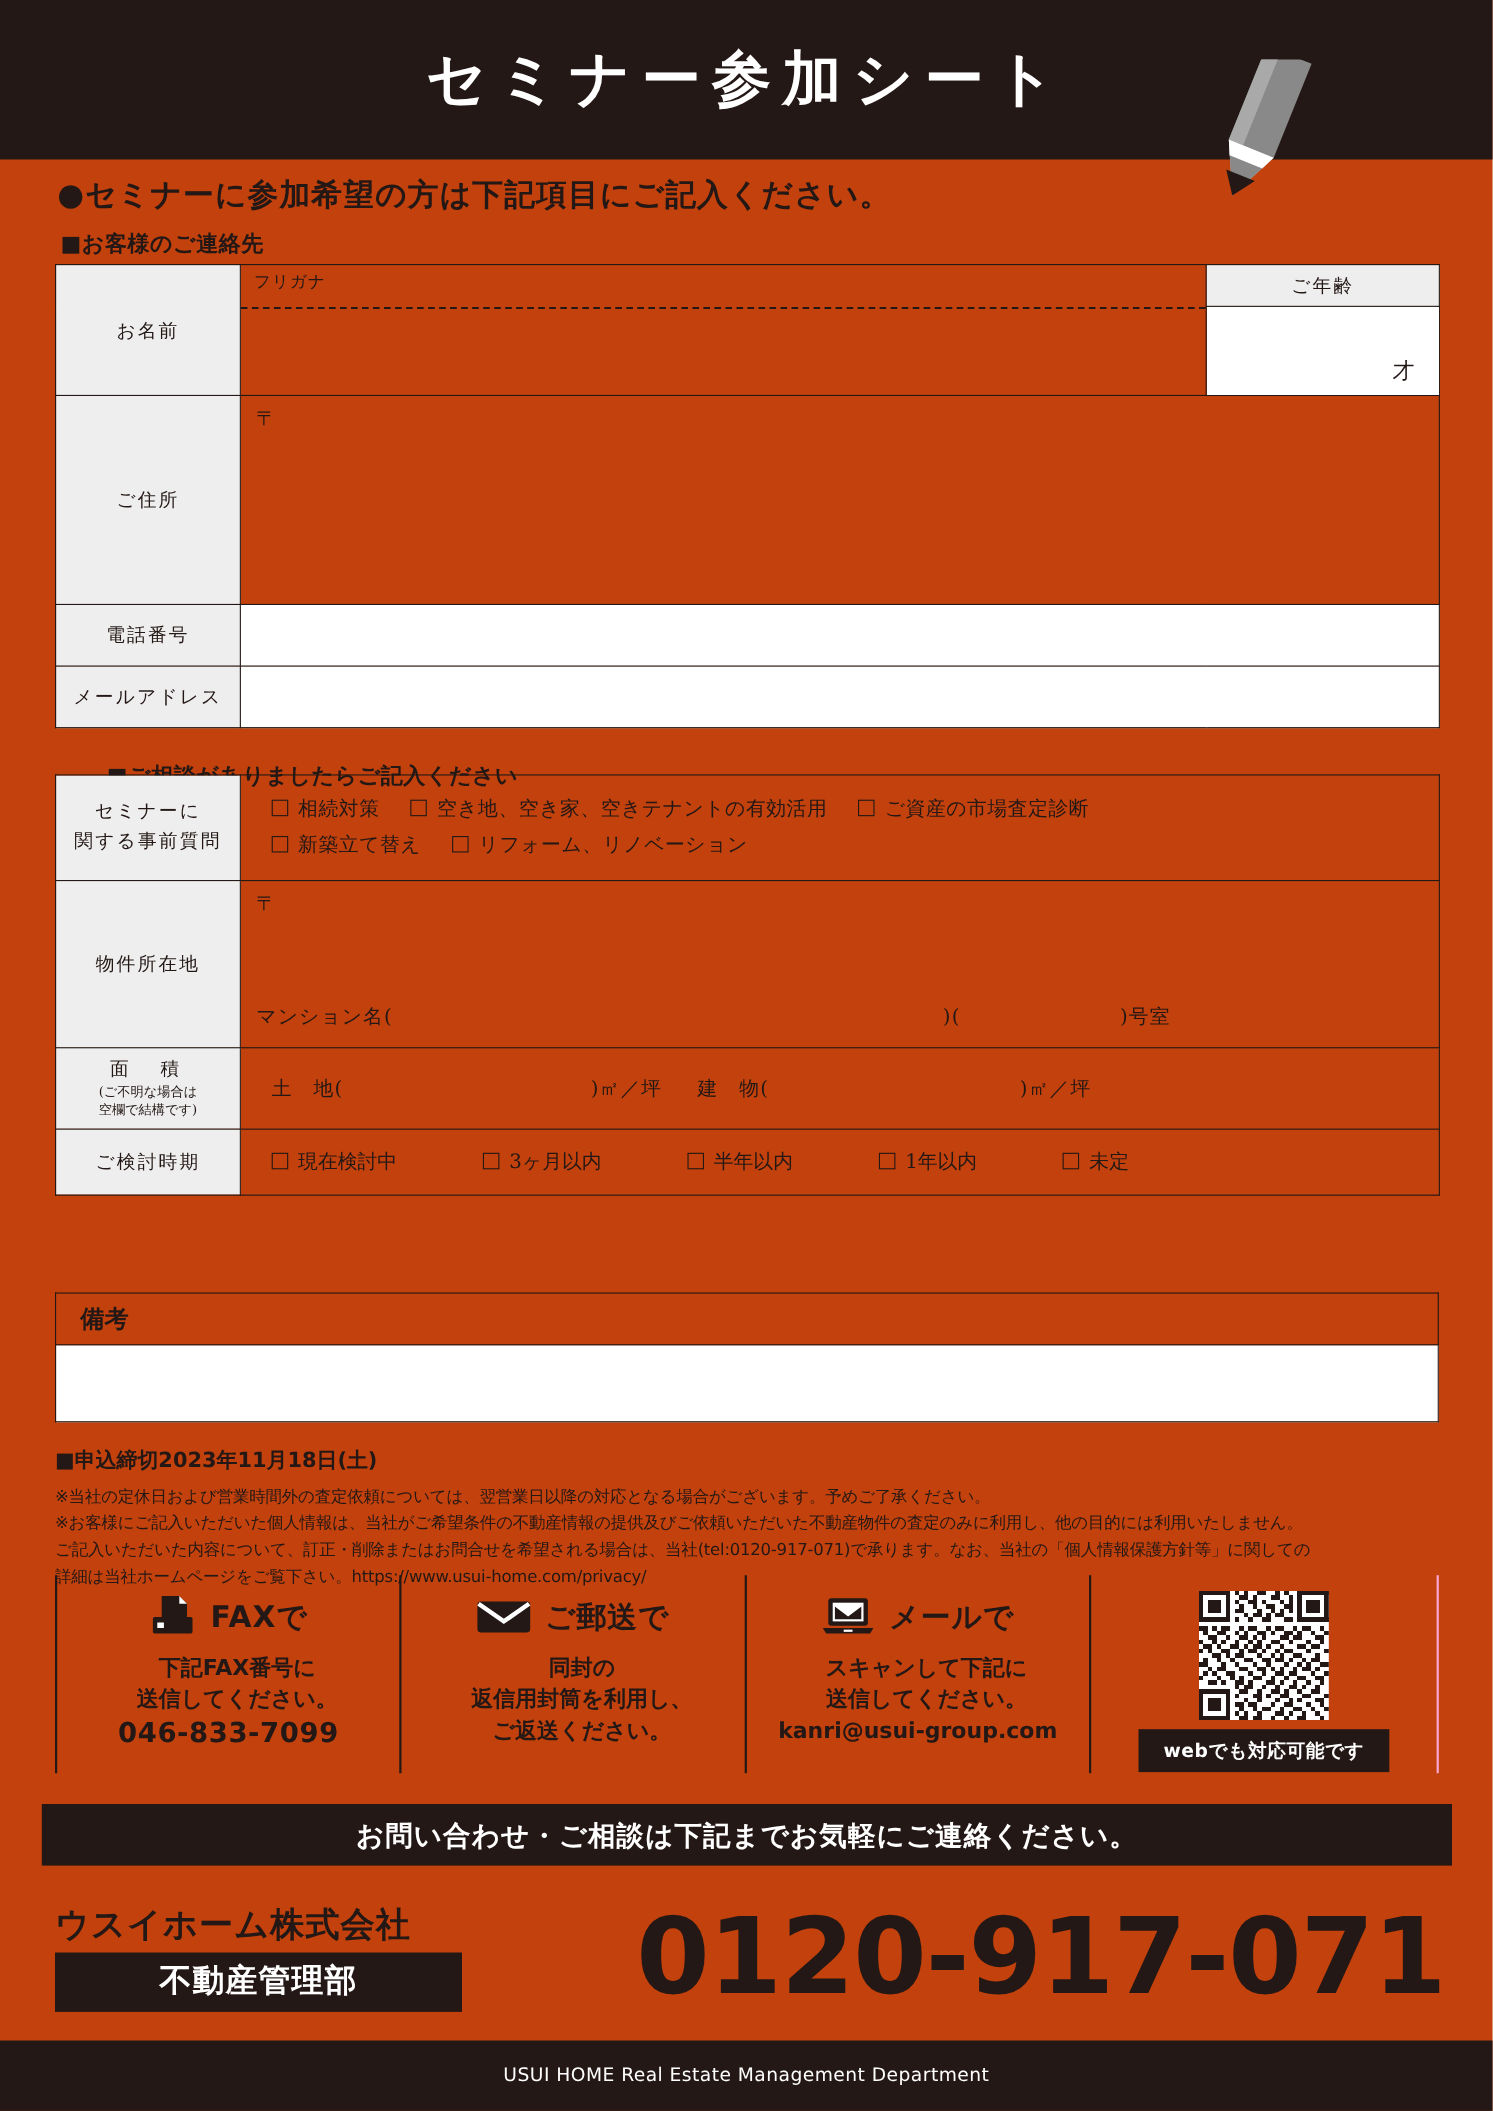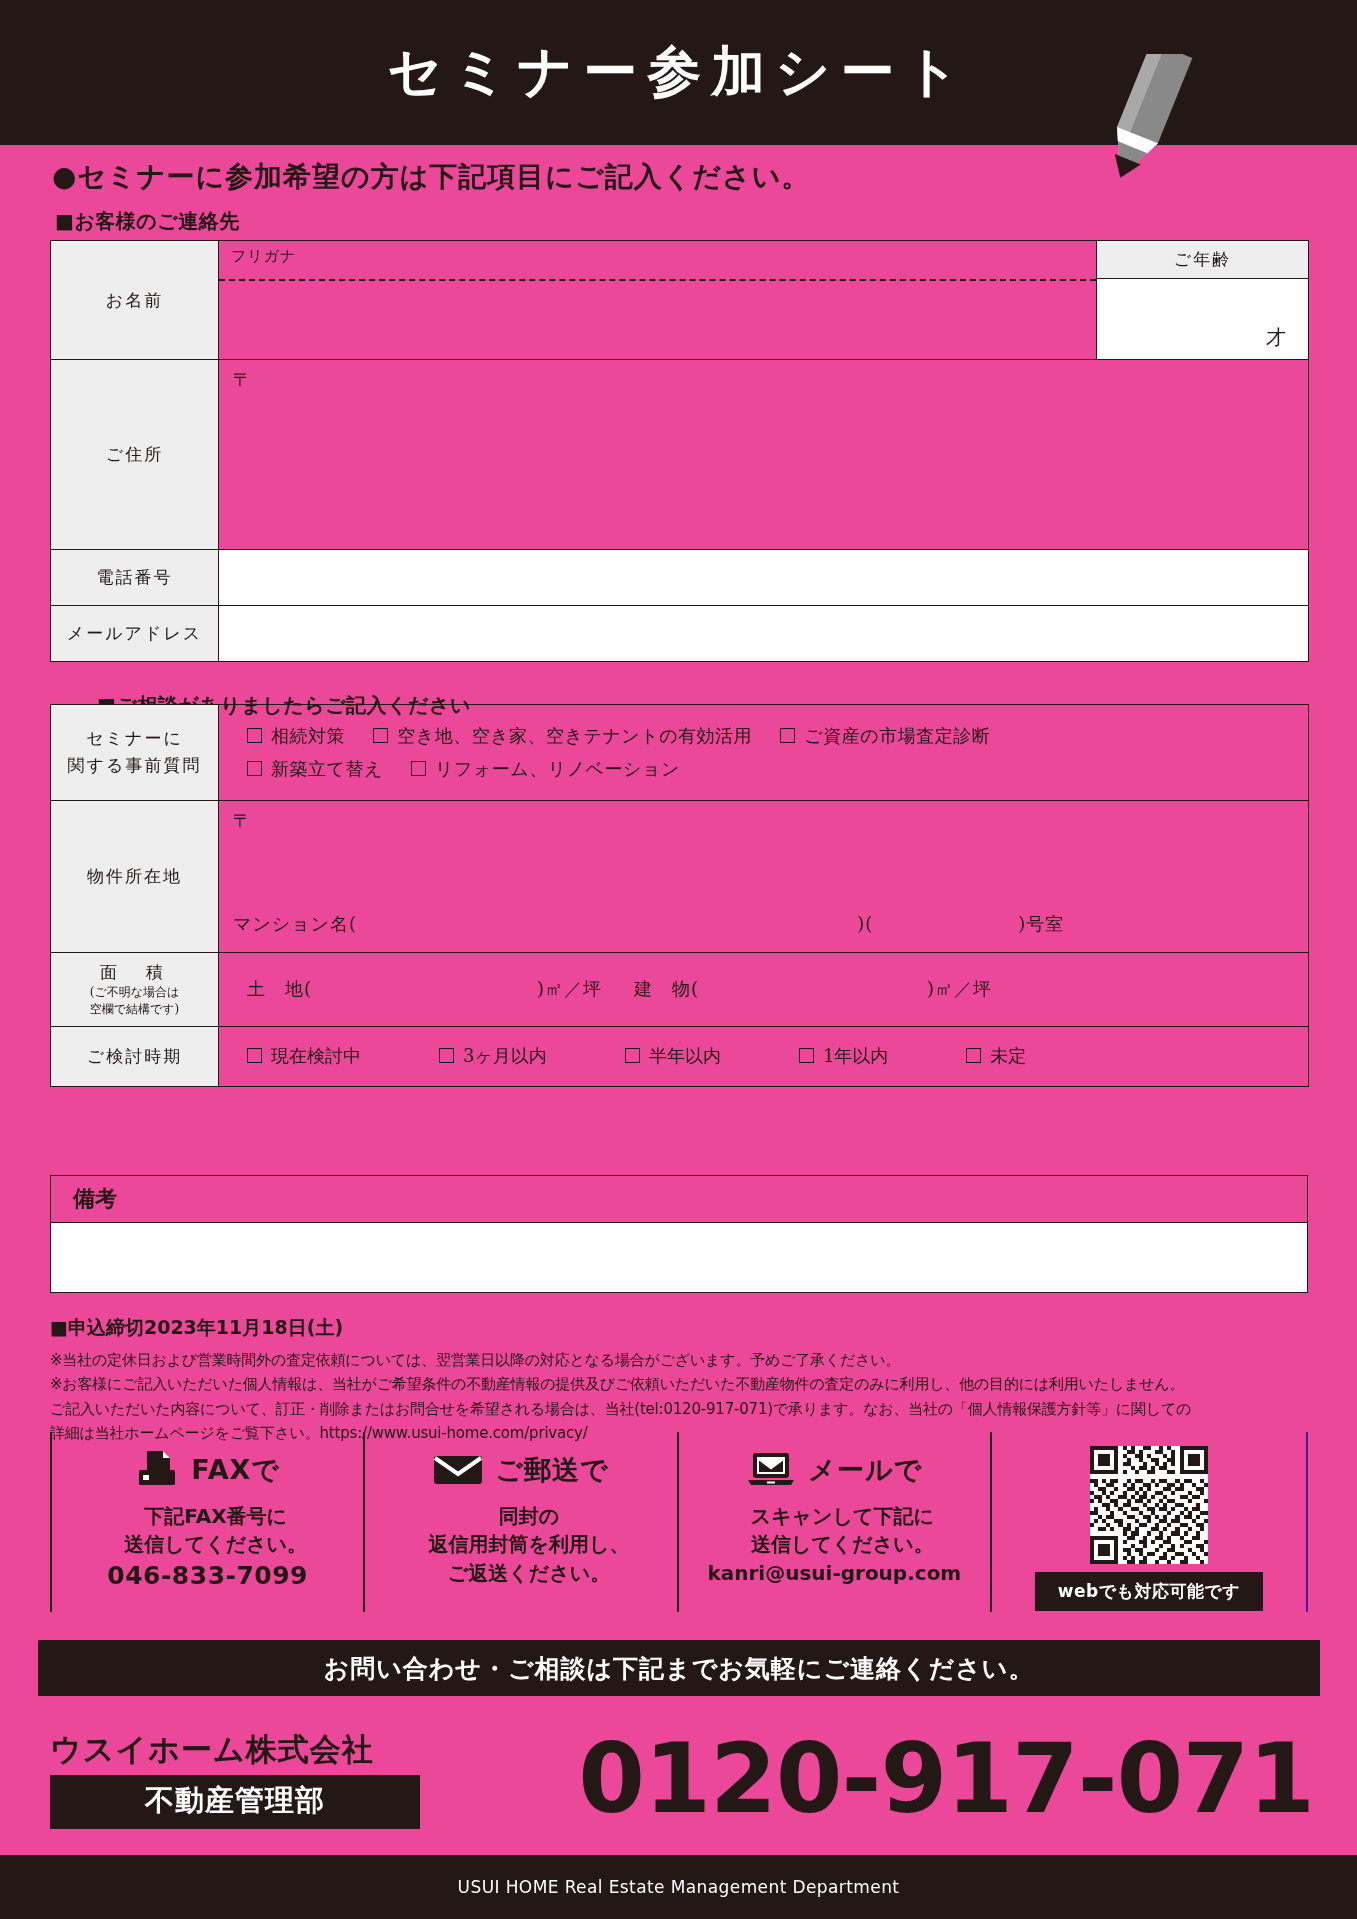--- a/index.html
+++ b/index.html
@@ -8,21 +8,21 @@
     height: 1919px;
     background: #ffffff;
     font-family: "Liberation Sans", "DejaVu Sans", sans-serif;
     color: #231815;
     overflow: hidden;
   }
   .page {
     position: relative;
     width: 1357px;
     height: 1919px;
-    background: #ec4899;
+    background: #c2410c;
   }
 
   
   .header-bar {
     position: absolute;
     left: 0; top: 0;
     width: 1357px;
     height: 145px;
     background: #231815;
     overflow: hidden;
@@ -237,21 +237,21 @@
   }
   .method {
     flex: 1 1 0;
     position: relative;
     text-align: center;
     padding-top: 12px;
     border-left: 2px solid #231815;
     font-family: "DejaVu Sans", sans-serif;
   }
   .method:first-child { border-left: 2px solid #231815; }
-  .method.qr { border-right: 2px solid #4c1d95; flex: 0 0 318px; }
+  .method.qr { border-right: 2px solid #f9a8d4; flex: 0 0 318px; }
   .method-head {
     display: flex;
     align-items: center;
     justify-content: center;
     gap: 12px;
     height: 52px;
   }
   .method-title {
     font-size: 27px;
     font-weight: bold;

